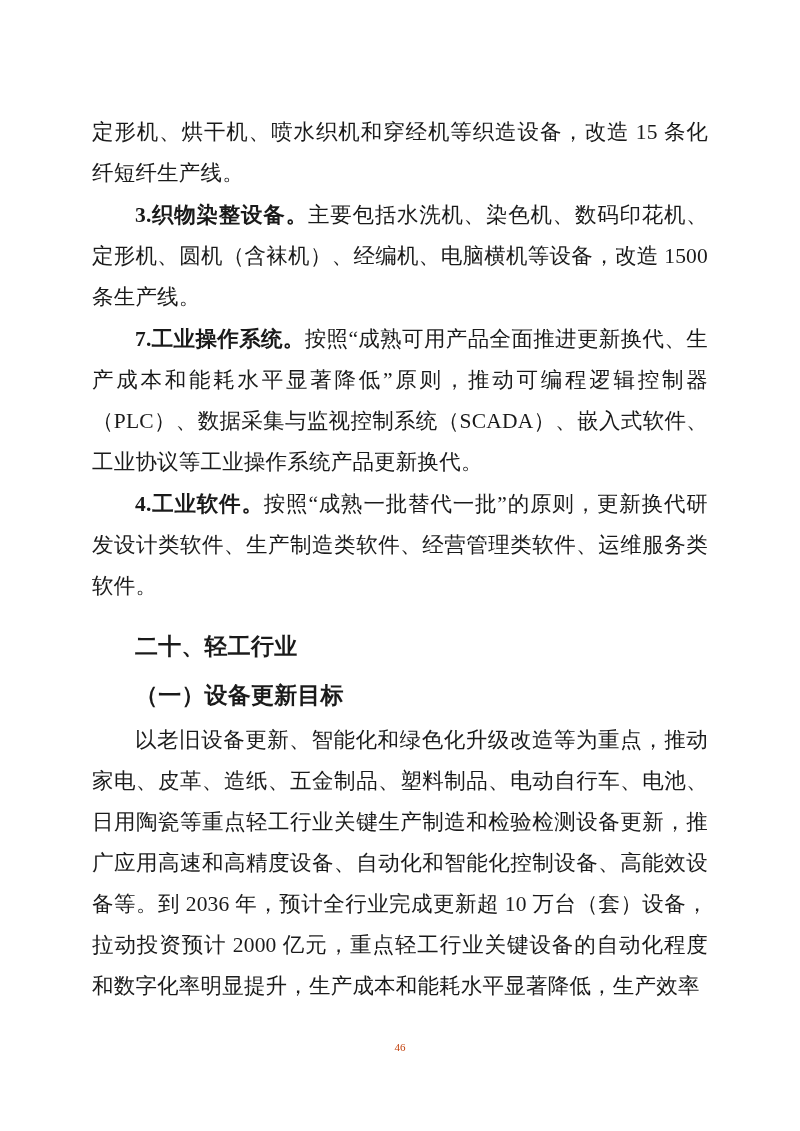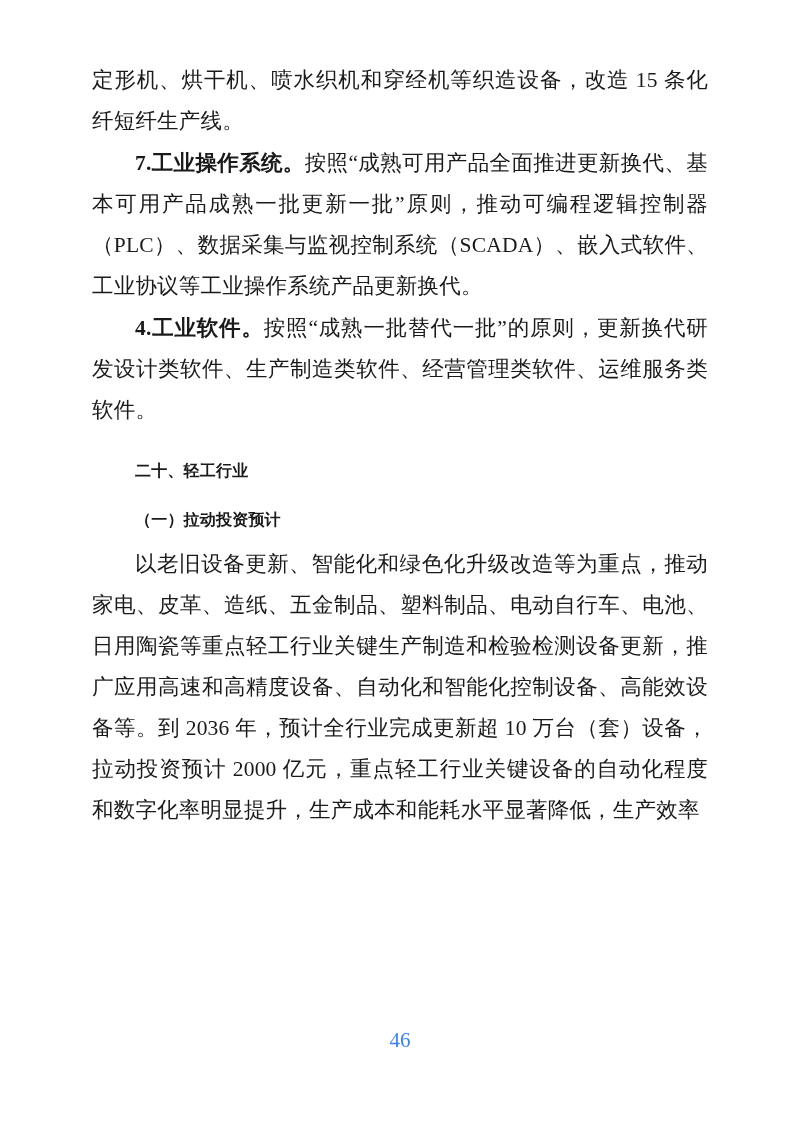--- a/index.html
+++ b/index.html
@@ -13,21 +13,21 @@
     font-family: "Liberation Serif", "DejaVu Serif", serif;
     color: #1a1a1a;
     position: relative;
     overflow: hidden;
   }
   .page {
     position: relative;
     width: 800px;
     height: 1131px;
     box-sizing: border-box;
-    padding: 60px 92px 0 92px;
+    padding: 112px 92px 0 92px;
   }
   .doc-body {
     font-size: 21.5px;
     line-height: 41px;
     text-align: justify;
     text-justify: inter-ideograph;
     letter-spacing: 0.2px;
   }
   .para {
     margin: 0 0 1px 0;
@@ -36,63 +36,66 @@
   .para.indent {
     text-indent: 43px;
   }
   .bold-lead {
     font-weight: bold;
   }
   .heading {
     font-weight: bold;
     margin: 12px 0 4px 0;
     text-indent: 43px;
-    font-size: 16px;
+    font-size: 23px;
     line-height: 41px;
   }
   .heading.sub {
     margin-top: 8px;
   }
   .page-number {
     position: absolute;
     bottom: 78px;
     left: 0;
     width: 100%;
     text-align: center;
-    font-size: 21px;
+    font-size: 11px;
     font-family: "Liberation Serif", "DejaVu Serif", serif;
-    color: #3b82f6;
+    color: #c2410c;
   }
   .block-gap {
     height: 6px;
   }
 </style>
 </head>
 <body>
 
 <div class="page">
   <div class="doc-body">
 
     <p class="para">
       <span>定形机、烘干机、喷水织机和穿经机等织造设备，改造 15 条化纤短纤生产线。</span>
     </p>
 
+    <p class="para indent">
+      <span class="bold-lead">3.织物染整设备。</span><span>主要包括水洗机、染色机、数码印花机、定形机、圆机（含袜机）、经编机、电脑横机等设备，改造 1500 条生产线。</span>
+    </p>
 
     <p class="para indent">
-      <span class="bold-lead">7.工业操作系统。</span><span>按照“成熟可用产品全面推进更新换代、基本可用产品成熟一批更新一批”原则，推动可编程逻辑控制器（PLC）、数据采集与监视控制系统（SCADA）、嵌入式软件、工业协议等工业操作系统产品更新换代。</span>
+      <span class="bold-lead">7.工业操作系统。</span><span>按照“成熟可用产品全面推进更新换代、生产成本和能耗水平显著降低”原则，推动可编程逻辑控制器（PLC）、数据采集与监视控制系统（SCADA）、嵌入式软件、工业协议等工业操作系统产品更新换代。</span>
     </p>
 
     <p class="para indent">
       <span class="bold-lead">4.工业软件。</span><span>按照“成熟一批替代一批”的原则，更新换代研发设计类软件、生产制造类软件、经营管理类软件、运维服务类软件。</span>
     </p>
 
     <div class="block-gap"></div>
 
     <h2 class="heading">二十、轻工行业</h2>
 
-    <h3 class="heading sub">（一）拉动投资预计</h3>
+    <h3 class="heading sub">（一）设备更新目标</h3>
 
     <p class="para indent">以老旧设备更新、智能化和绿色化升级改造等为重点，推动家电、皮革、造纸、五金制品、塑料制品、电动自行车、电池、日用陶瓷等重点轻工行业关键生产制造和检验检测设备更新，推广应用高速和高精度设备、自动化和智能化控制设备、高能效设备等。到 2036 年，预计全行业完成更新超 10 万台（套）设备，拉动投资预计 2000 亿元，重点轻工行业关键设备的自动化程度和数字化率明显提升，生产成本和能耗水平显著降低，生产效率</p>
 
   </div>
 
   <div class="page-number">46</div>
 </div>
 
 </body></html>

